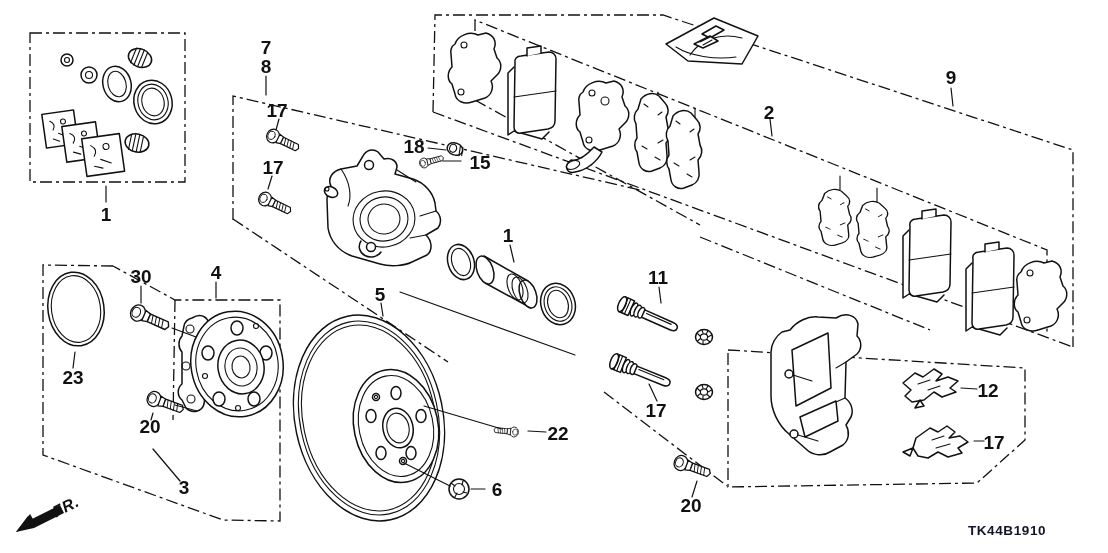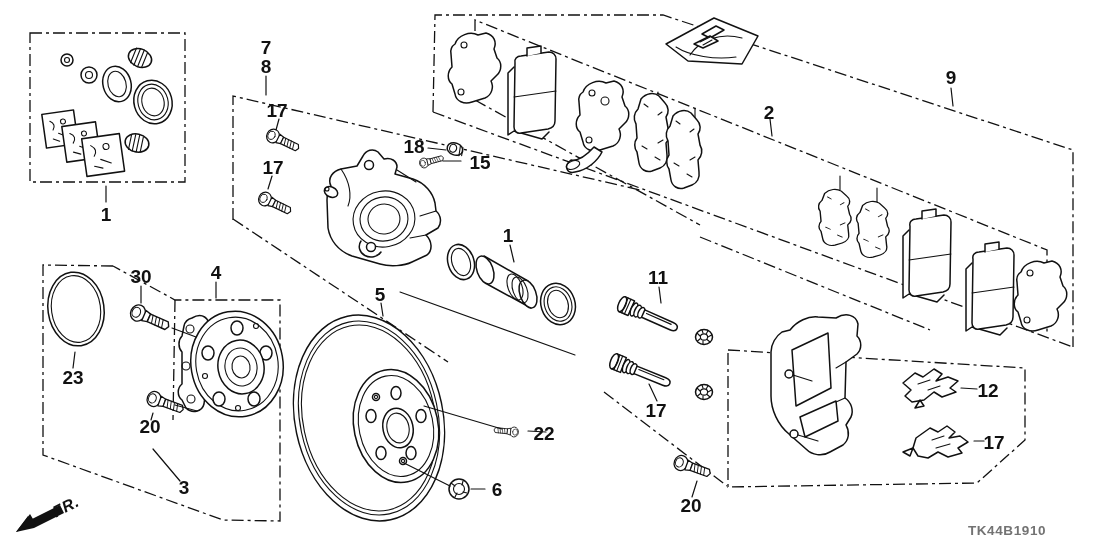--- a/index.html
+++ b/index.html
@@ -5,21 +5,21 @@
   html,body{margin:0;padding:0;background:#e8e8e8}
   .stage{position:relative;width:1108px;height:553px;background:#ffffff;overflow:hidden;
          font-family:"Liberation Sans",sans-serif}
   .stage svg{position:absolute;left:0;top:0}
   .callout{position:absolute;transform:translate(-50%,-50%);
            font:700 19px/1 "Liberation Sans",sans-serif;color:#111;cursor:pointer;
            user-select:none}
   .fr-label{position:absolute;font:italic 800 16px/1 "Liberation Sans",sans-serif;color:#111;
             transform:translate(-50%,-50%) rotate(-27deg);letter-spacing:.5px}
   .diagram-code{position:absolute;transform:translate(-50%,-50%);
-                font:700 13.5px/1 "Liberation Sans",sans-serif;color:#737373;letter-spacing:.6px}
+                font:700 13.5px/1 "Liberation Sans",sans-serif;color:#0f172a;letter-spacing:.6px}
   
   .p{fill:#fff;stroke:#111;stroke-width:1.5;stroke-linejoin:round;stroke-linecap:round}
   .t{fill:none;stroke:#111;stroke-width:1.1;stroke-linecap:round}
   .ld{fill:none;stroke:#111;stroke-width:1.2;stroke-linecap:round}
   .bx{fill:none;stroke:#111;stroke-width:1.3;stroke-dasharray:12 4 3 4}
   .blk{fill:#111;stroke:none}
 </style>
 </head>
 <body>
 
@@ -364,17 +364,17 @@
   <div class="callout" style="left:994px;top:442px">17</div>
   <div class="callout" style="left:656px;top:410px">17</div>
   <div class="callout" style="left:480px;top:162px">15</div>
   <div class="callout" style="left:414px;top:146px">18</div>
   <div class="callout" style="left:277px;top:110px">17</div>
   <div class="callout" style="left:273px;top:167px">17</div>
   <div class="callout" style="left:691px;top:505px">20</div>
   <div class="callout" style="left:150px;top:426px">20</div>
   <div class="callout" style="left:141px;top:276px">30</div>
   <div class="callout" style="left:73px;top:377px">23</div>
-  <div class="callout" style="left:544px;top:433px">22</div>
+  <div class="callout" style="left:558px;top:433px">22</div>
 
   <div class="fr-label" style="left:66px;top:507px">FR.</div>
   <div class="diagram-code" style="left:1007px;top:531px">TK44B1910</div>
 </div>
 
 </body></html>

